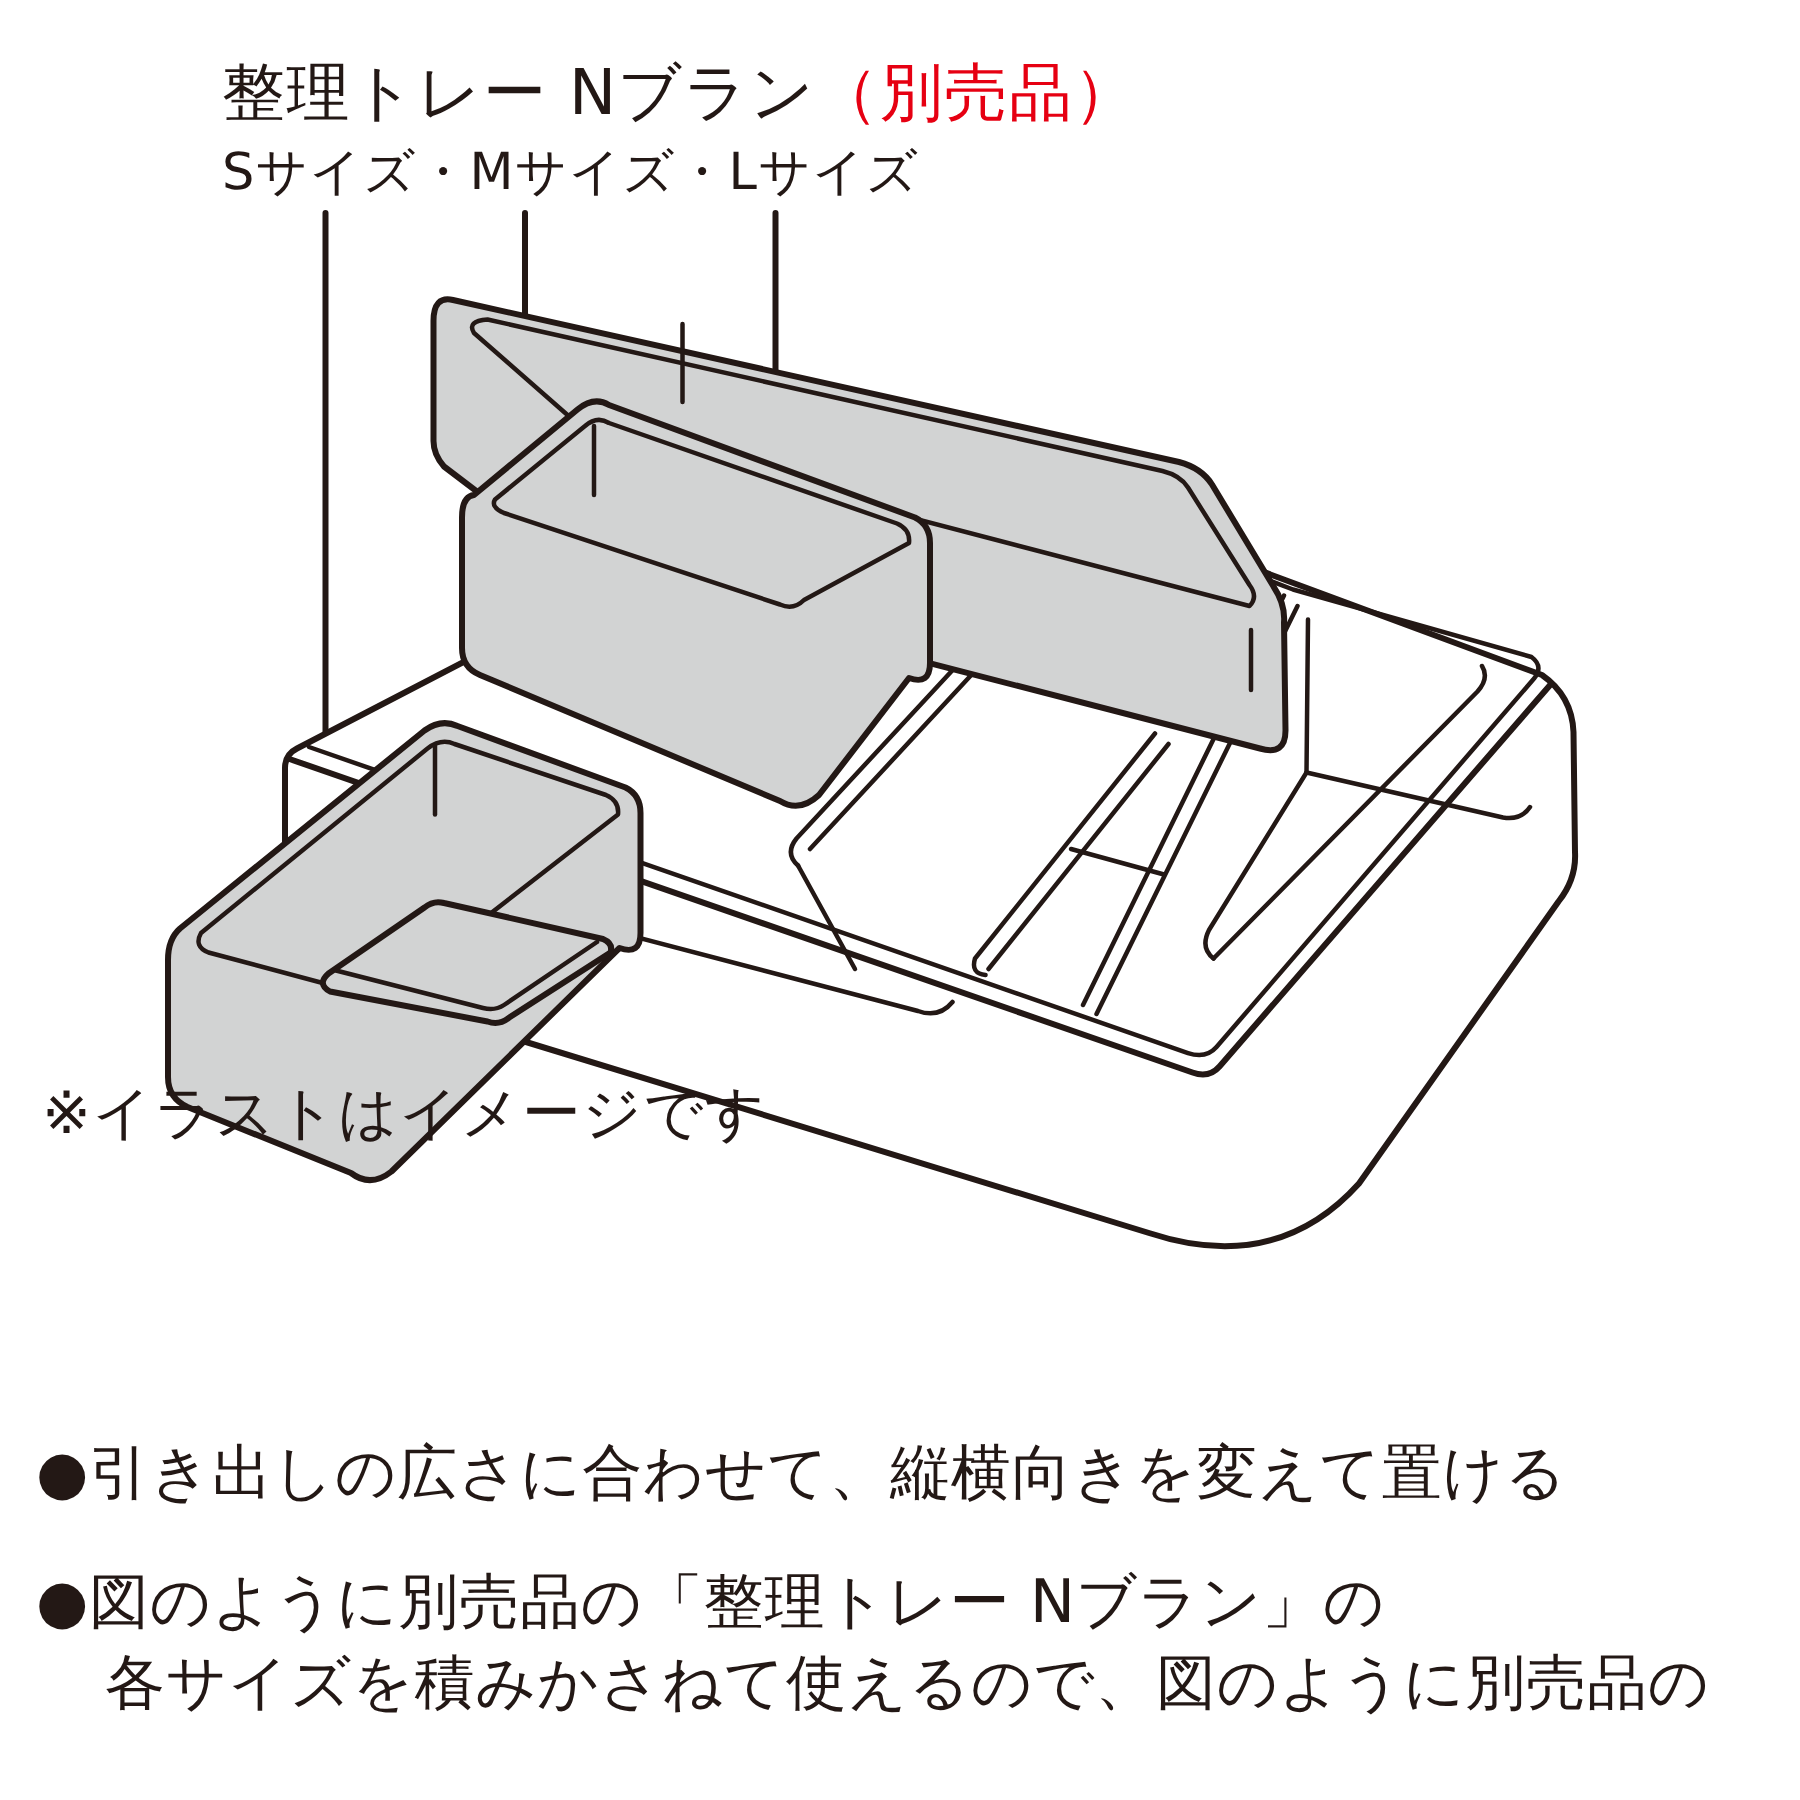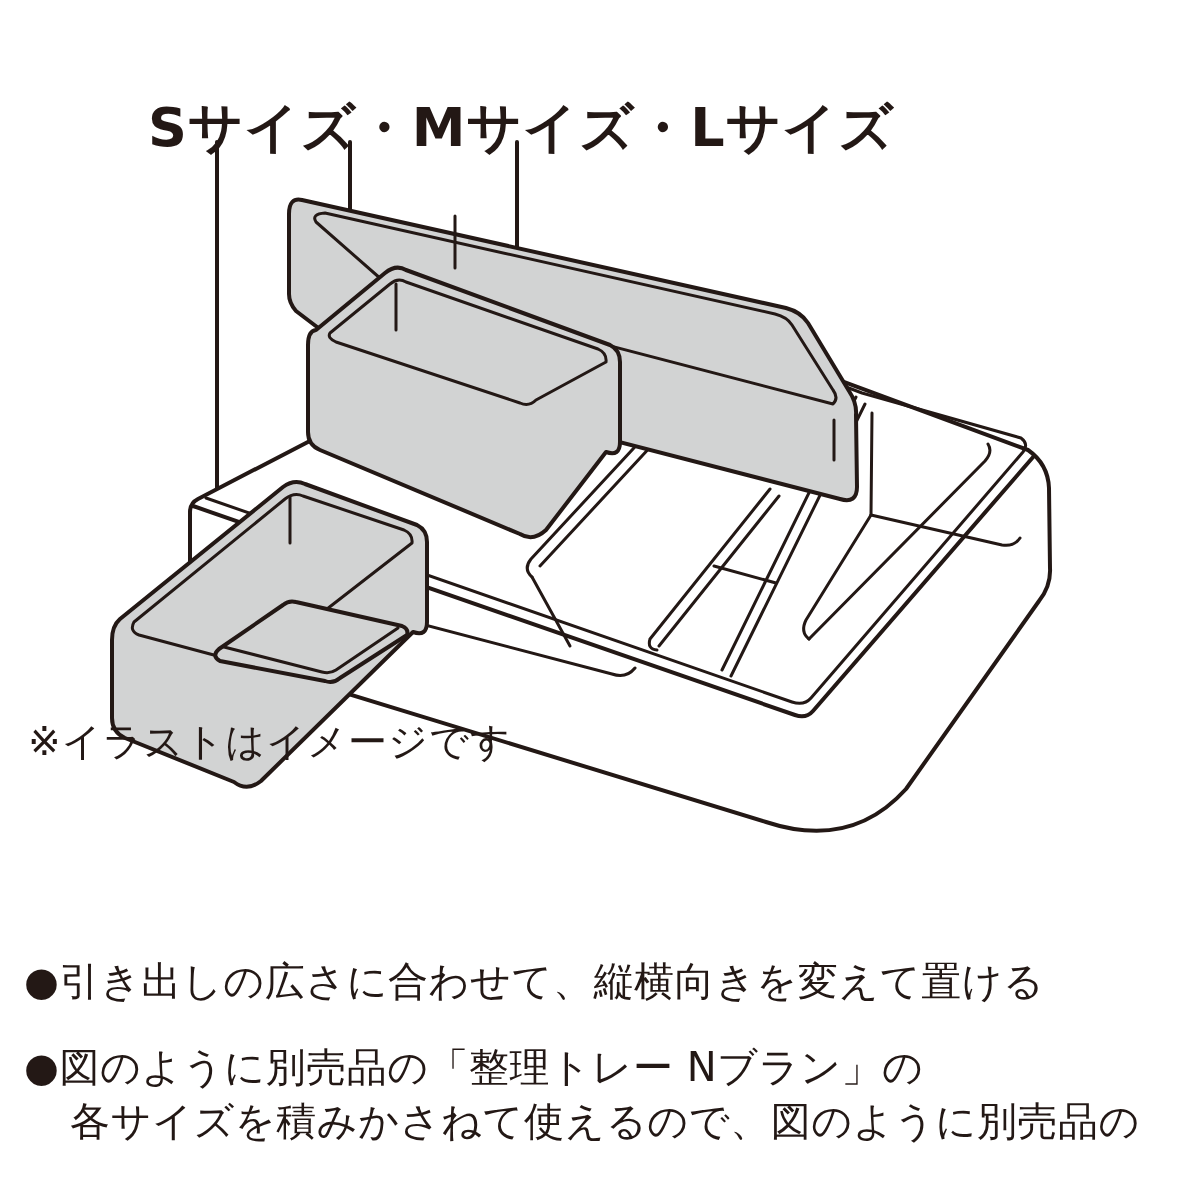--- a/index.html
+++ b/index.html
@@ -13,38 +13,41 @@
   html,body{margin:0;padding:0;background:#888;}
   #canvas{
     position:relative;width:1200px;height:1200px;margin:0 auto;
     background:var(--bg);overflow:hidden;
     font-family:"DejaVu Sans","Liberation Sans",sans-serif;
     color:var(--txt);
   }
   .abs{position:absolute;white-space:nowrap;}
   .title{left:148px;top:34px;font-size:42px;font-weight:500;letter-spacing:1px;}
   .title .red{color:var(--red);}
-  .sizes{left:148px;top:92px;font-size:54px;font-weight:700;letter-spacing:1px;}
+  .sizes{left:148px;top:92px;font-size:34px;font-weight:400;letter-spacing:1px;}
   .note{left:28px;top:715px;font-size:39px;font-weight:500;letter-spacing:1px;}
   .bullet{font-size:40px;font-weight:500;letter-spacing:0.5px;}
   .b1{left:24px;top:876px;}
   .b2{left:24px;top:954px;}
   .b3a{left:24px;top:1040px;}
   .b3b{left:70px;top:1094px;}
   svg#illo{position:absolute;left:0;top:0;}
   .ln{fill:none;stroke:var(--ln);stroke-width:4;stroke-linecap:round;stroke-linejoin:round;}
   .ln3{fill:none;stroke:var(--ln);stroke-width:3;stroke-linecap:round;stroke-linejoin:round;}
   .fw{fill:var(--tray);stroke:var(--ln);stroke-width:4;stroke-linejoin:round;}
   .fg{fill:var(--gray);stroke:var(--ln);stroke-width:4;stroke-linejoin:round;}
 </style>
 </head>
 <body>
 
 <div id="canvas">
 
+  <div class="abs title">
+    <span>整理トレー Nブラン</span><span class="red">（別売品）</span>
+  </div>
   <div class="abs sizes">Sサイズ・Mサイズ・Lサイズ</div>
 
   <svg id="illo" width="1200" height="1200" viewBox="0 0 1200 1200">
 
     <g>
       <path class="ln" d="M 217,142 L 217,585"></path>
       <path class="ln" d="M 350,142 L 350,324"></path>
       <path class="ln" d="M 517,142 L 517,249"></path>
     </g>
 

